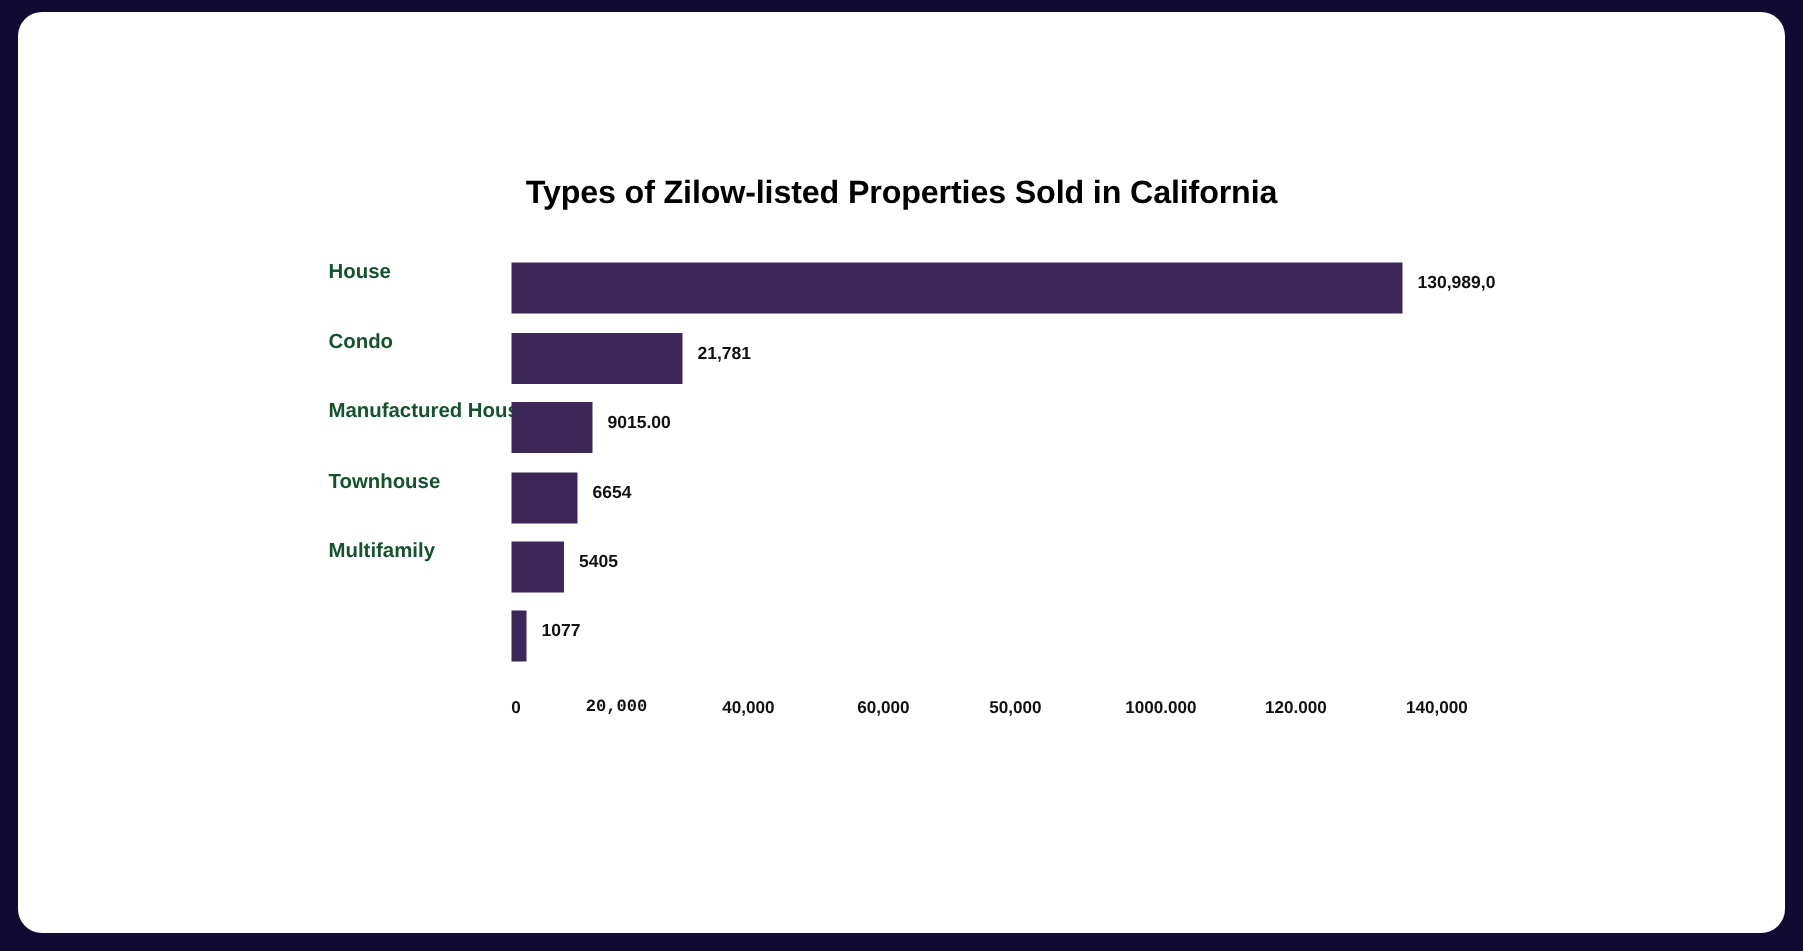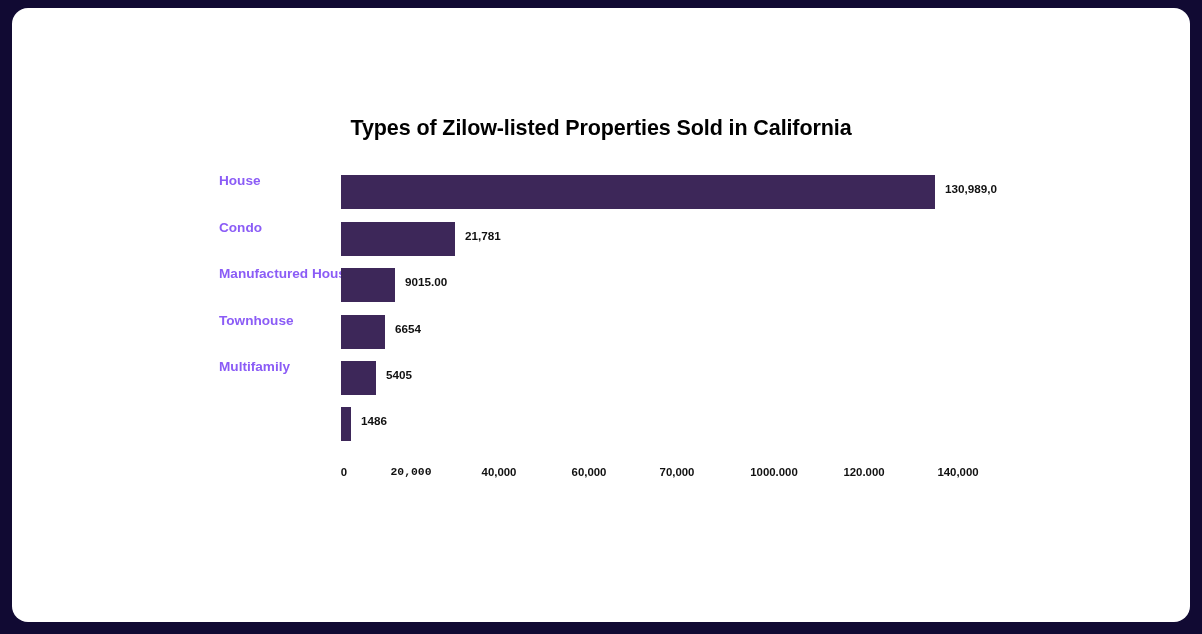--- a/index.html
+++ b/index.html
@@ -56,21 +56,21 @@
   }
 
   .cat-label {
     position:absolute;
     right:952px;            
     width:220px;
     text-align:left;
     left:207px;
     font-size:13.6px;
     font-weight:600;
-    color:#8b5cf6;
+    color:#14532d;
     line-height:16.5px;
     top:-2px;
   }
 
   .bar {
     position:absolute;
     left:329px;
     top:0;
     height:34px;
     background:#3d2759;
@@ -132,30 +132,30 @@
           <div class="bar" style="width: 44px; background: rgb(61, 39, 89);"></div>
           <div class="bar-value" style="left: 383px;">6654</div>
         </div>
         <div class="row" style="top: 353px;">
           <div class="cat-label">Multifamily</div>
           <div class="bar" style="width: 35px; background: rgb(61, 39, 89);"></div>
           <div class="bar-value" style="left: 374px;">5405</div>
         </div>
         <div class="row" style="top: 399px;">
           <div class="bar" style="width: 10px; background: rgb(61, 39, 89);"></div>
-          <div class="bar-value" style="left: 349px;">1486</div>
+          <div class="bar-value" style="left: 349px;">1077</div>
         </div>
       </div>
 
     <div id="xaxis">
 
     <div class="tick" style="left: 332px;">0</div>
         <div class="tick" style="left: 399px; font-family: Liberation Mono, monospace;">20,000</div>
         <div class="tick" style="left: 487px;">40,000</div>
         <div class="tick" style="left: 577px;">60,000</div>
-        <div class="tick" style="left: 665px;">70,000</div>
+        <div class="tick" style="left: 665px;">50,000</div>
         <div class="tick" style="left: 762px;">1000.000</div>
         <div class="tick" style="left: 852px;">120.000</div>
         <div class="tick" style="left: 946px;">140,000</div>
       </div>
 
   </div>
 </div>
 
 </body></html>

